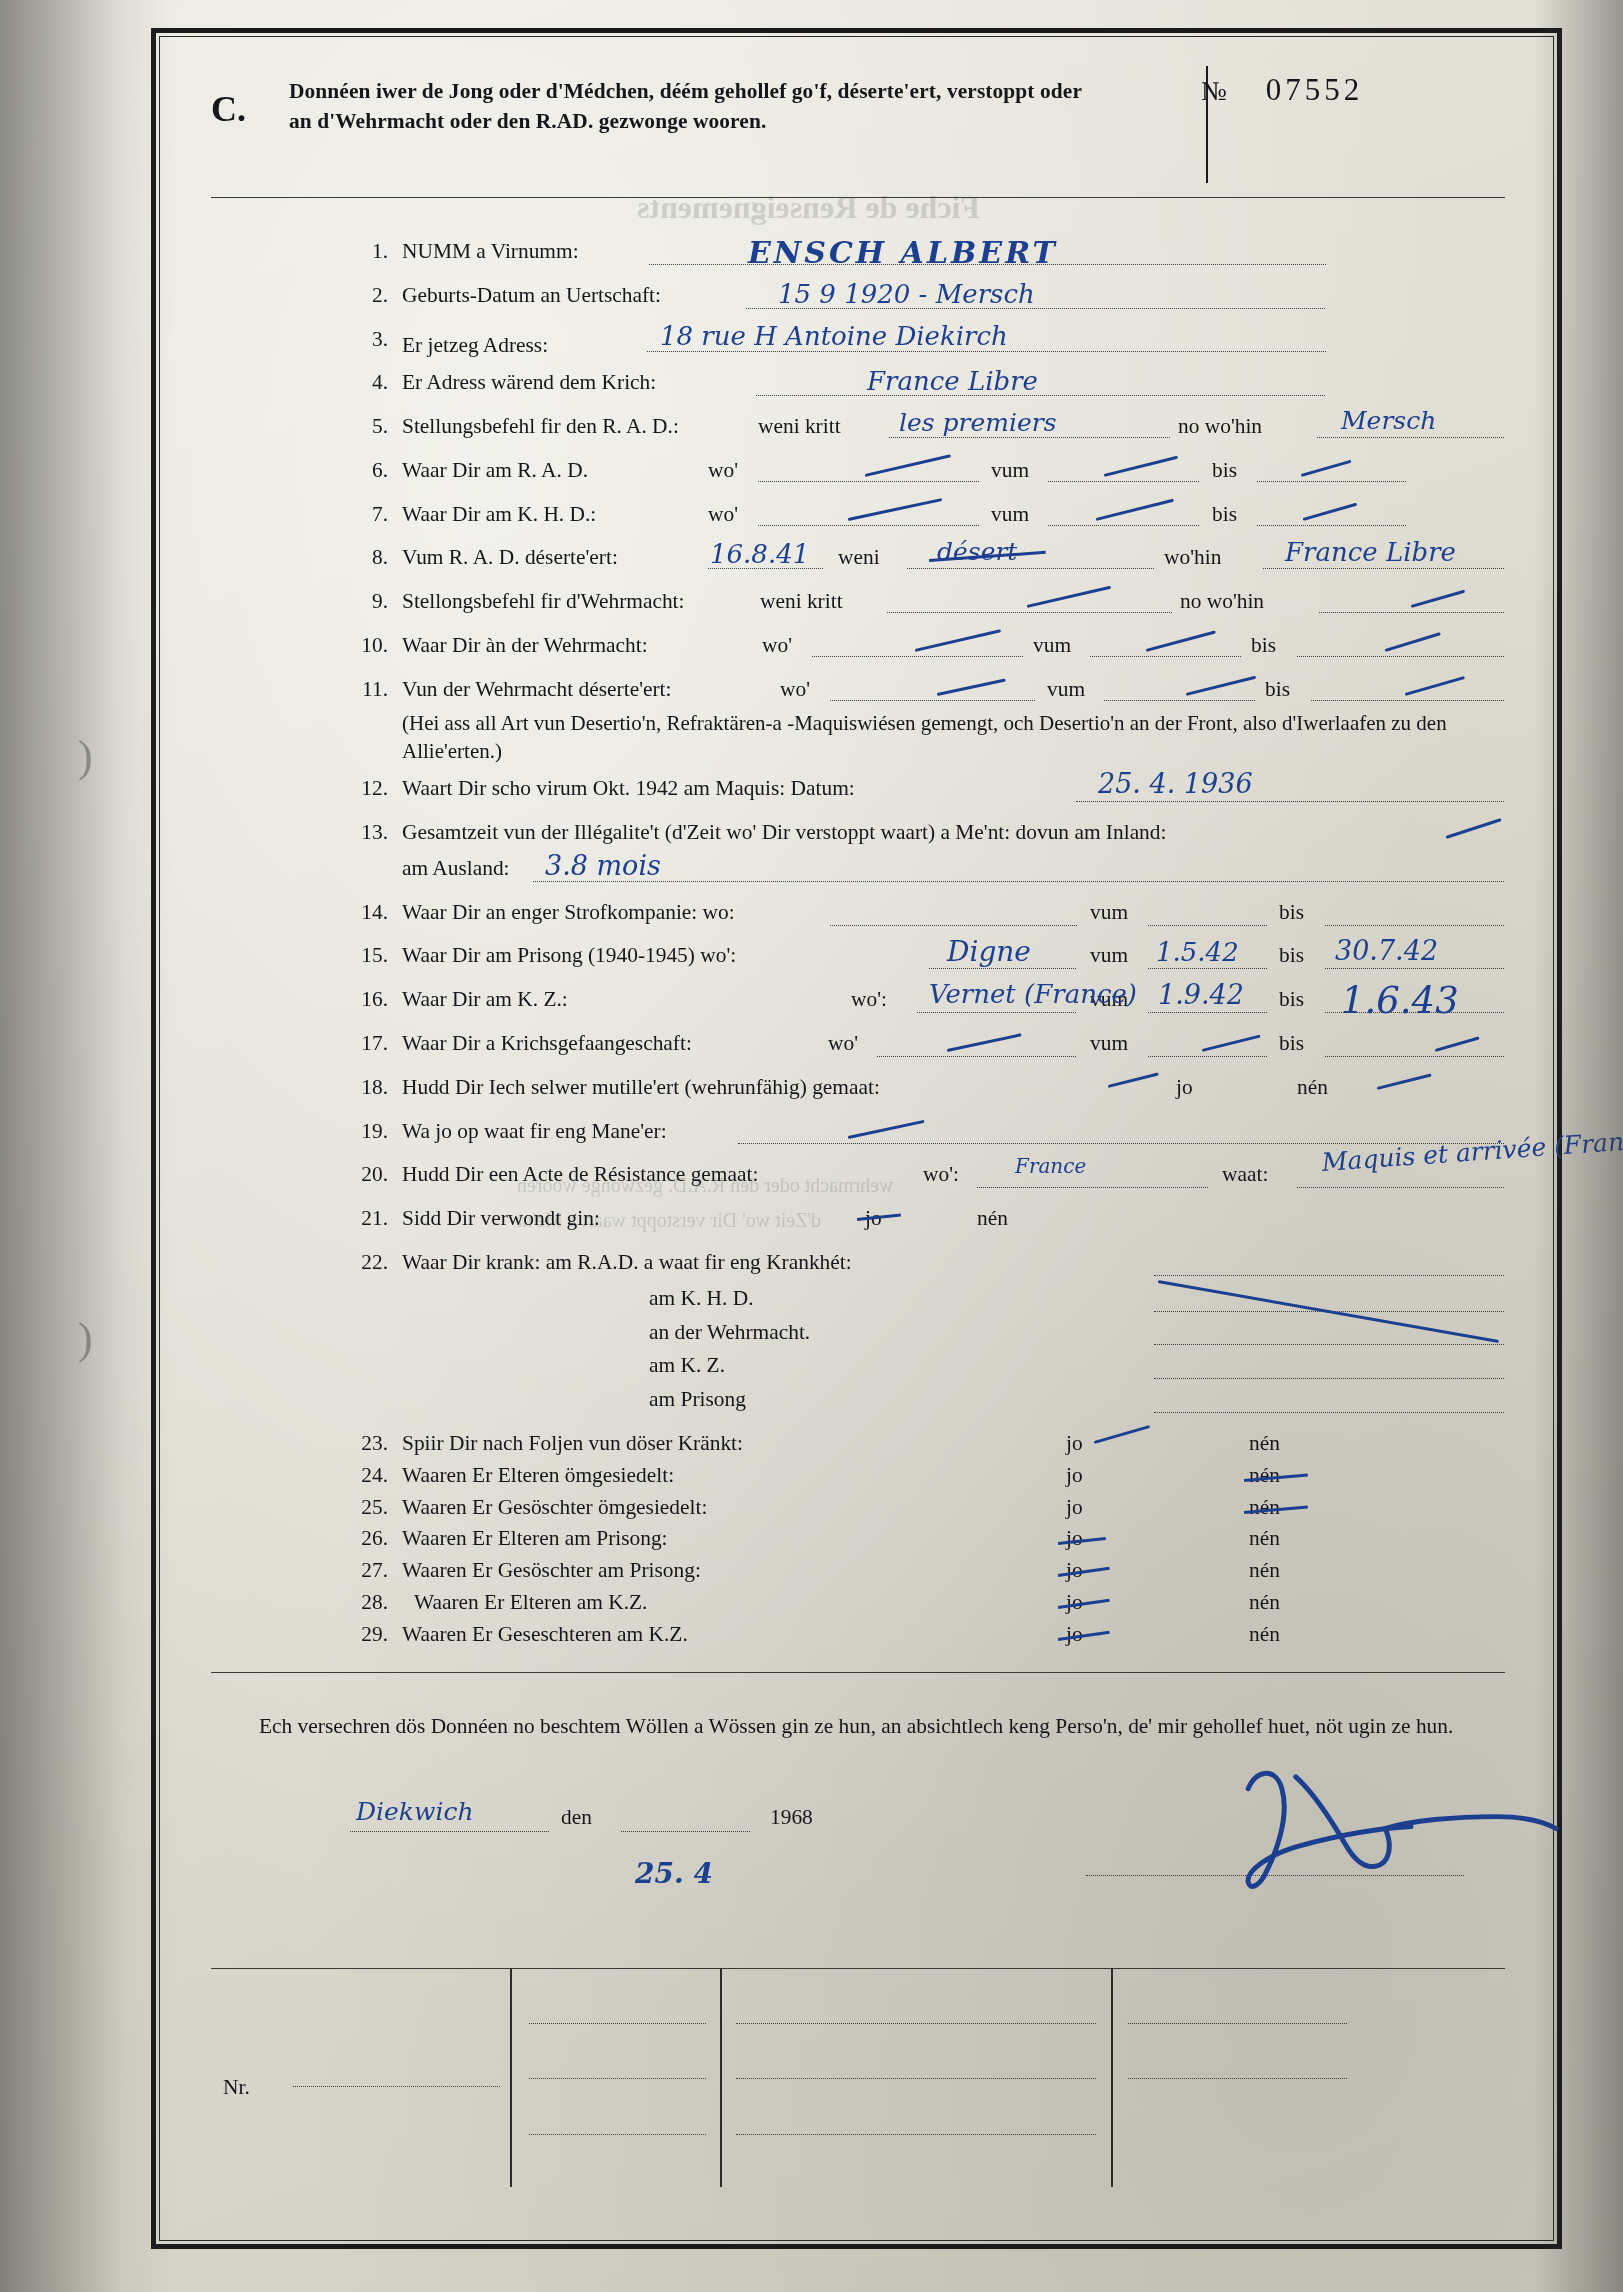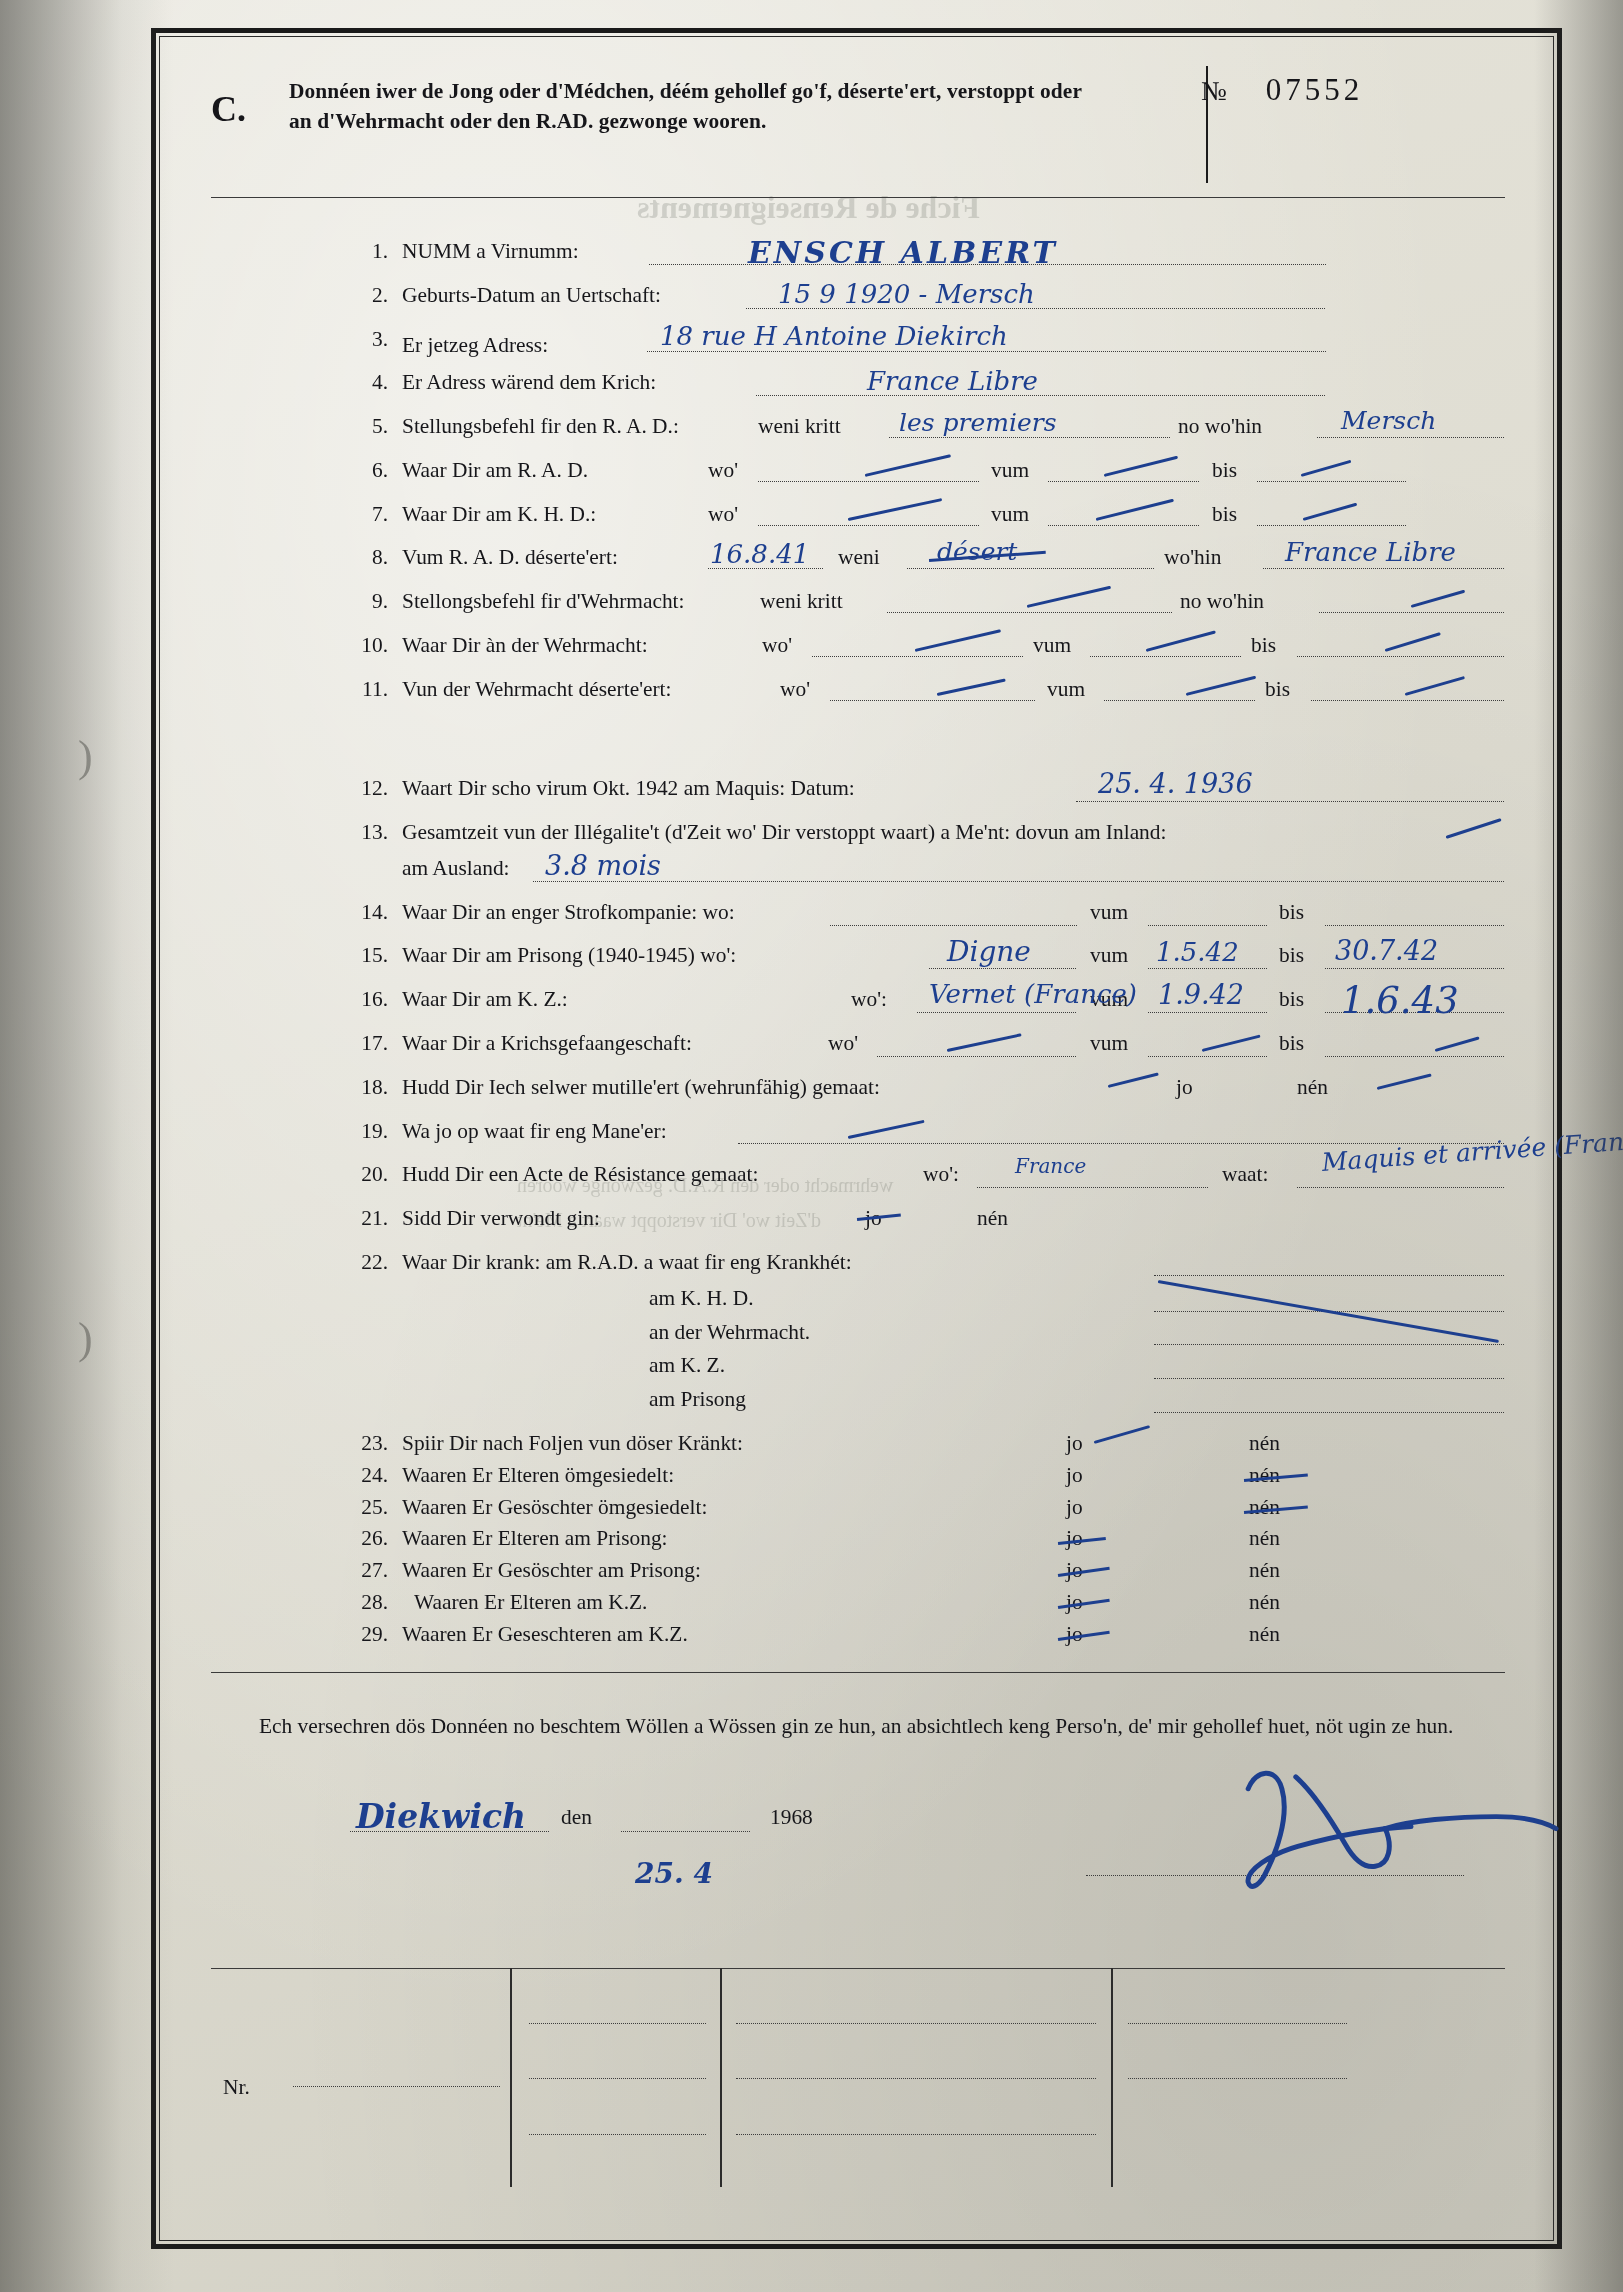--- a/index.html
+++ b/index.html
@@ -315,20 +315,21 @@
     <div class="lbl" style="left:629px; top:649px;">wo'</div>
     <div class="dots" style="left:679px; top:671px; width:205px;"></div>
     <div class="lbl" style="left:896px; top:649px;">vum</div>
     <div class="dots" style="left:953px; top:671px; width:151px;"></div>
     <div class="lbl" style="left:1114px; top:649px;">bis</div>
     <div class="dots" style="left:1160px; top:671px; width:193px;"></div>
     <div class="stroke" style="left:786px; top:665px; width:70px; transform:rotate(-12deg);"></div>
     <div class="stroke" style="left:1035px; top:665px; width:72px; transform:rotate(-14deg);"></div>
     <div class="stroke" style="left:1254px; top:665px; width:62px; transform:rotate(-16deg);"></div>
 
+    <div class="lbl" style="left:251px; top:681px; font-size:21px; white-space:normal; width:1106px; line-height:28px;">(Hei ass all Art vun Desertio'n, Refraktären-a -Maquiswiésen gemengt, och Desertio'n an der Front, also d'Iwerlaafen zu den Allie'erten.)</div>
 
     <div class="num-col" style="left:189px; top:748px;">12.</div>
     <div class="lbl" style="left:251px; top:748px;">Waart Dir scho virum Okt. 1942 am Maquis: Datum:</div>
     <div class="dots" style="left:925px; top:772px; width:428px;"></div>
     <div class="hw" style="left:947px; top:740px; font-size:27px;">25. 4. 1936</div>
 
     <div class="num-col" style="left:189px; top:792px;">13.</div>
     <div class="lbl" style="left:251px; top:792px;">Gesamtzeit vun der Illégalite't (d'Zeit wo' Dir verstoppt waart) a Me'nt: dovun am Inland:</div>
     <div class="stroke" style="left:1295px; top:808px; width:58px; transform:rotate(-18deg);"></div>
     <div class="lbl" style="left:251px; top:828px;">am Ausland:</div>
@@ -463,21 +464,21 @@
     <div class="lbl" style="left:251px; top:1594px;">Waaren Er Geseschteren am K.Z.</div>
     <div class="lbl" style="left:915px; top:1594px;">jo</div>
     <div class="lbl" style="left:1098px; top:1594px;">nén</div>
     <div class="strike" style="left:907px; top:1610px; width:52px; transform:rotate(-8deg);"></div>
 
     <div class="rule mid" style="top:1644px;"></div>
 
     <div class="decl" style="top:1682px;">Ech versechren dös Donnéen no beschtem Wöllen a Wössen gin ze hun, an absichtlech keng Perso'n, de' mir gehollef huet, nöt ugin ze hun.</div>
 
     <div class="sig-date-dots" style="left:199px; top:1803px; width:199px;"></div>
-    <div class="hw" style="left:205px; top:1769px; font-size:33px;font-weight:bold;">Diekwich</div>
+    <div class="hw" style="left:205px; top:1769px; font-size:25px;">Diekwich</div>
     <div class="lbl" style="left:410px; top:1777px;">den</div>
     <div class="sig-date-dots" style="left:470px; top:1803px; width:129px;"></div>
     <div class="hw b" style="left:484px; top:1829px; font-size:28px;">25. 4</div>
     <div class="lbl" style="left:619px; top:1777px;">1968</div>
     <div class="sig-date-dots" style="left:935px; top:1847px; width:378px;"></div>
 
     <svg style="position:absolute; left:1085px; top:1731px;" width="358" height="149" viewBox="0 0 360 150">
       <path d="M12,30 C20,10 40,8 46,30 C54,58 40,96 28,118 C22,128 14,132 12,124 C10,112 34,96 62,88 C98,78 140,70 176,68" fill="none" stroke="#1d3f8f" stroke-width="5" stroke-linecap="round"></path>
       <path d="M60,18 C78,34 96,62 110,86 C118,100 128,110 140,108 C154,106 158,88 150,70" fill="none" stroke="#1d3f8f" stroke-width="5" stroke-linecap="round"></path>
       <path d="M150,70 C176,62 220,58 262,58 C286,58 308,62 322,70" fill="none" stroke="#1d3f8f" stroke-width="5" stroke-linecap="round"></path>

